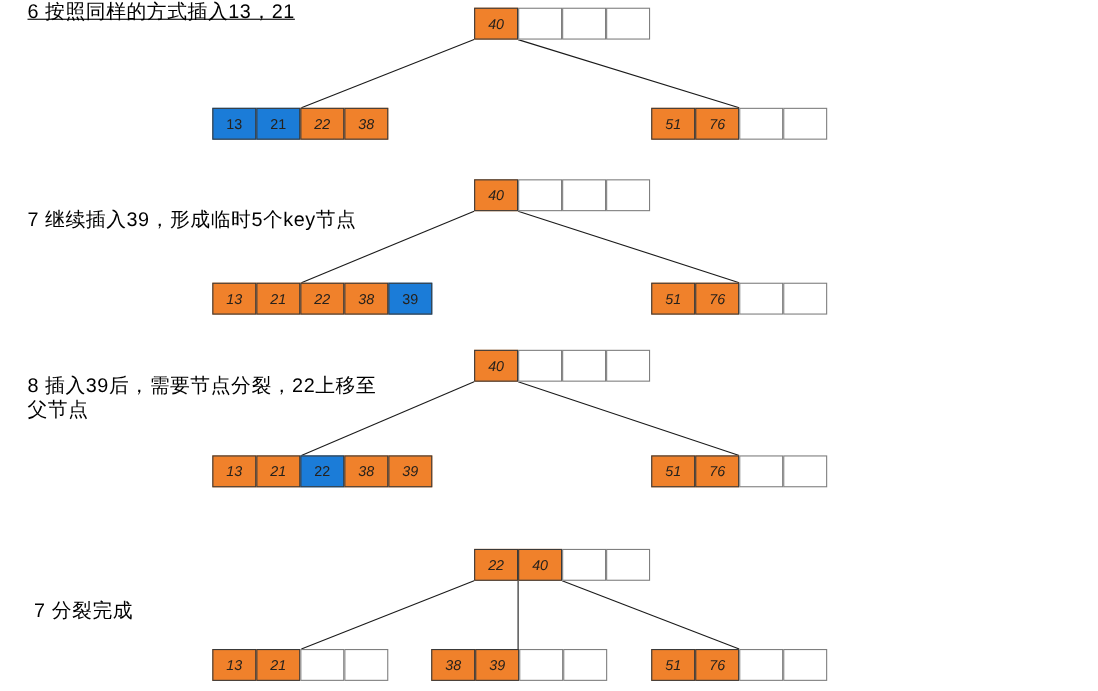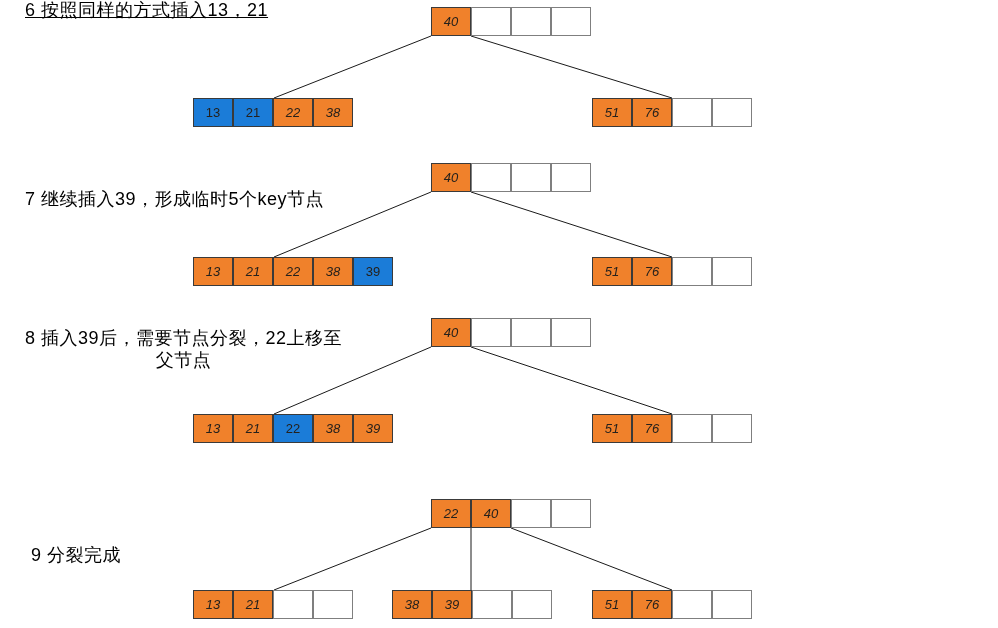--- a/index.html
+++ b/index.html
@@ -110,42 +110,42 @@
       <div class="cell orange" style="width: 40px; height: 29px;">22</div>
       <div class="cell orange" style="width: 40px; height: 29px;">38</div>
       <div class="cell blue" style="width: 40px; height: 29px;">39</div>
     </div>
     <div class="node" style="left: 592px; top: 257px;">
       <div class="cell orange" style="width: 40px; height: 29px;">51</div>
       <div class="cell orange" style="width: 40px; height: 29px;">76</div>
       <div class="cell empty" style="width: 40px; height: 29px;"></div>
       <div class="cell empty" style="width: 40px; height: 29px;"></div>
     </div>
-    <div class="caption" style="left: 25px; top: 328px; text-align: center;">8 插入39后，需要节点分裂，22上移至
+    <div class="caption" style="left: 25px; top: 340px;">8 插入39后，需要节点分裂，22上移至
 父节点</div>
     <div class="node" style="left: 431px; top: 318px;">
       <div class="cell orange" style="width: 40px; height: 29px;">40</div>
       <div class="cell empty" style="width: 40px; height: 29px;"></div>
       <div class="cell empty" style="width: 40px; height: 29px;"></div>
       <div class="cell empty" style="width: 40px; height: 29px;"></div>
     </div>
     <div class="node" style="left: 193px; top: 414px;">
       <div class="cell orange" style="width: 40px; height: 29px;">13</div>
       <div class="cell orange" style="width: 40px; height: 29px;">21</div>
       <div class="cell blue" style="width: 40px; height: 29px;">22</div>
       <div class="cell orange" style="width: 40px; height: 29px;">38</div>
       <div class="cell orange" style="width: 40px; height: 29px;">39</div>
     </div>
     <div class="node" style="left: 592px; top: 414px;">
       <div class="cell orange" style="width: 40px; height: 29px;">51</div>
       <div class="cell orange" style="width: 40px; height: 29px;">76</div>
       <div class="cell empty" style="width: 40px; height: 29px;"></div>
       <div class="cell empty" style="width: 40px; height: 29px;"></div>
     </div>
-    <div class="caption" style="left: 31px; top: 545px;">9 分裂完成</div>
+    <div class="caption" style="left: 31px; top: 545px;">7 分裂完成</div>
     <div class="node" style="left: 431px; top: 499px;">
       <div class="cell orange" style="width: 40px; height: 29px;">22</div>
       <div class="cell orange" style="width: 40px; height: 29px;">40</div>
       <div class="cell empty" style="width: 40px; height: 29px;"></div>
       <div class="cell empty" style="width: 40px; height: 29px;"></div>
     </div>
     <div class="node" style="left: 193px; top: 590px;">
       <div class="cell orange" style="width: 40px; height: 29px;">13</div>
       <div class="cell orange" style="width: 40px; height: 29px;">21</div>
       <div class="cell empty" style="width: 40px; height: 29px;"></div>

